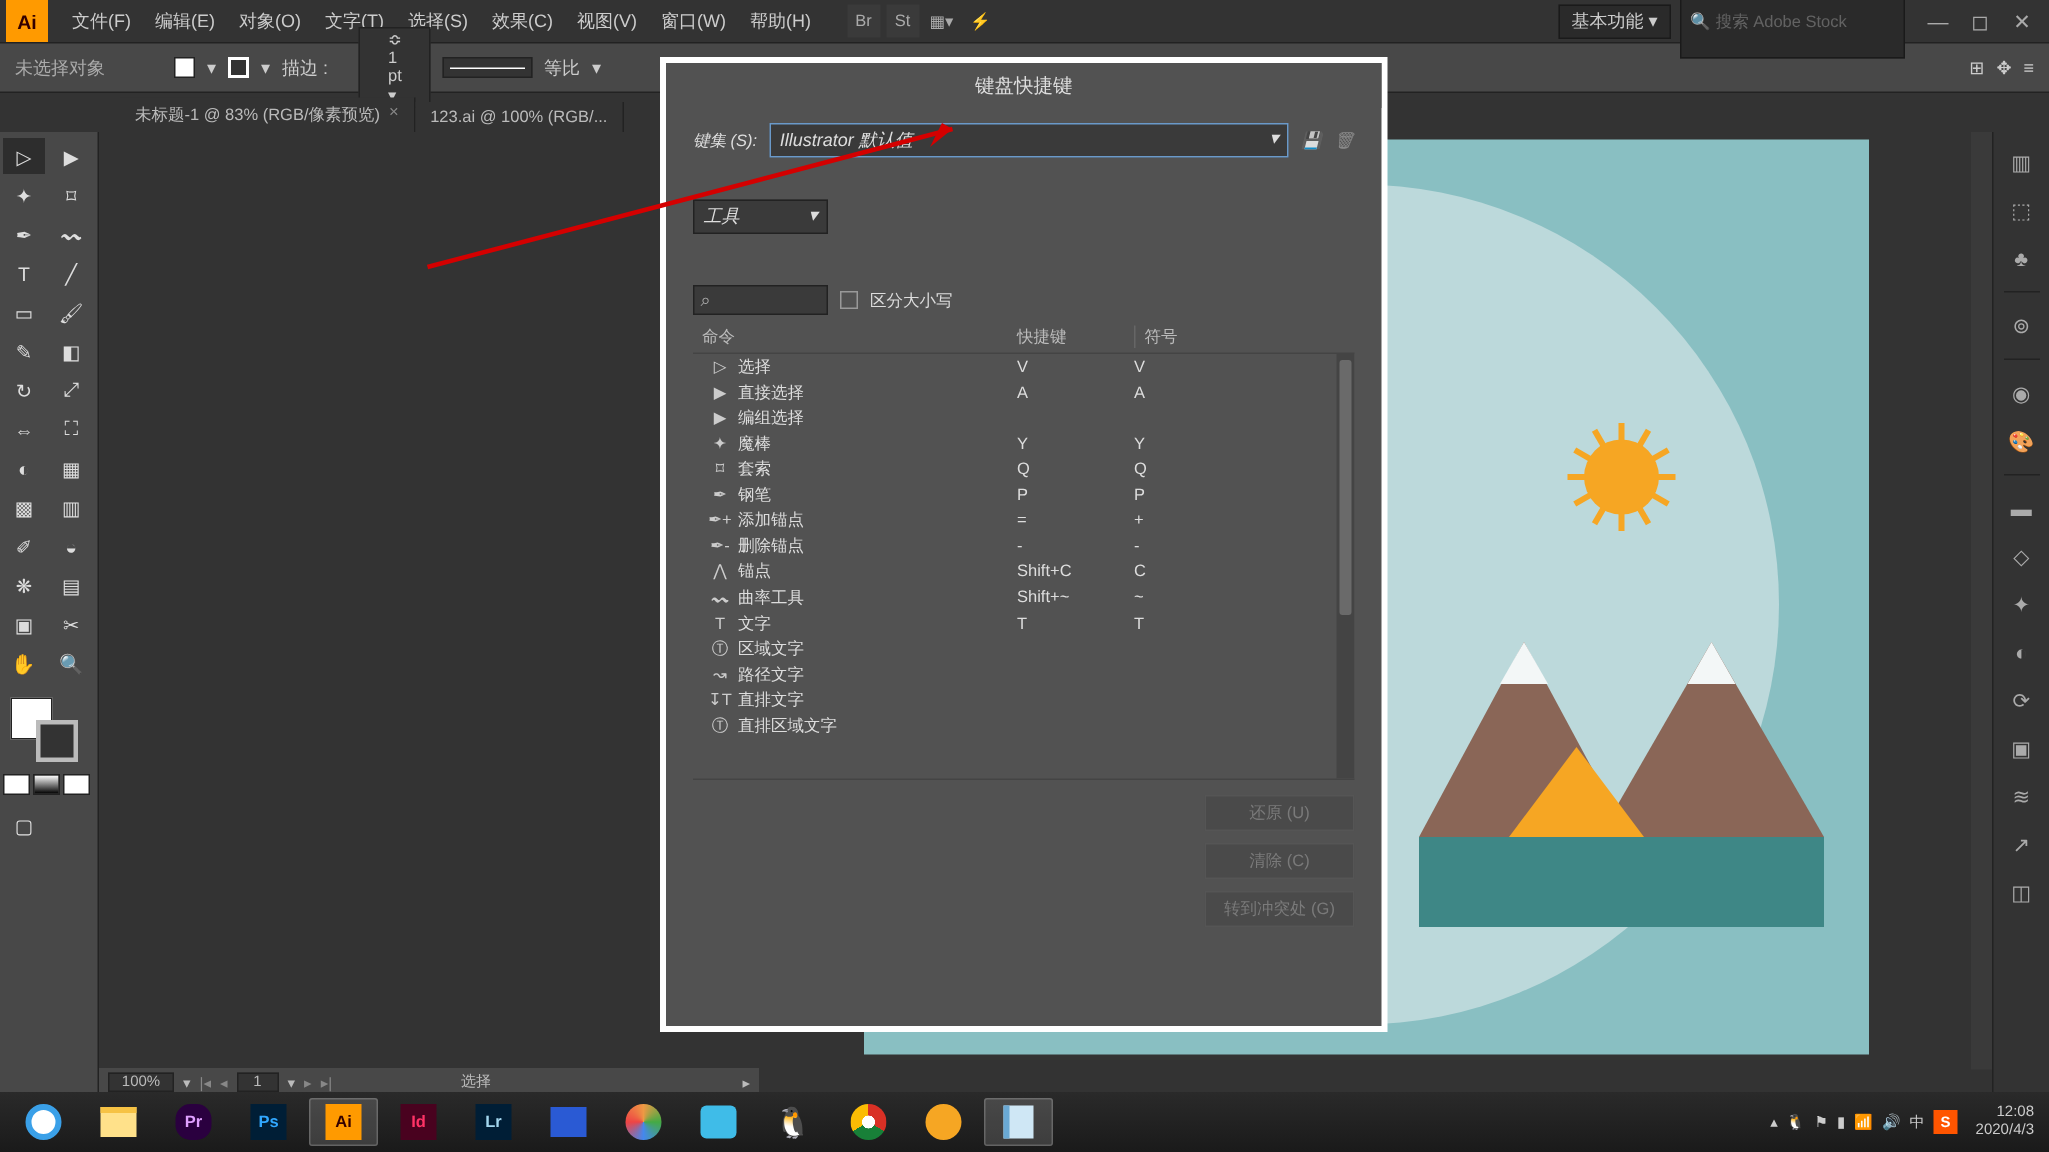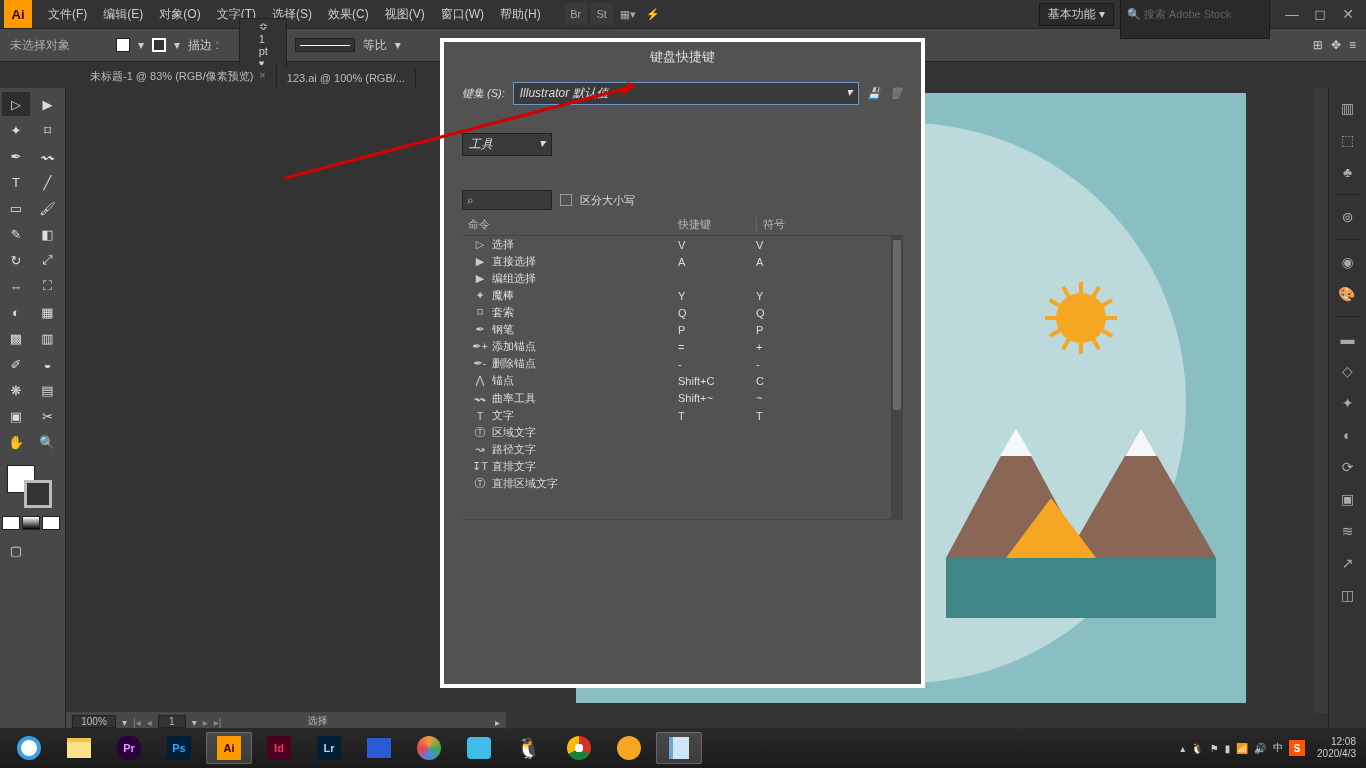--- a/index.html
+++ b/index.html
@@ -372,20 +372,25 @@
             </div>
             <div class="grid-row">
               <span class="tool-ico">Ⓣ</span>
               <span class="cmd-name">直排区域文字</span>
               <span class="sc"></span>
               <span class="sym"></span>
             </div>
           </div>
         <div class="grid-scroll"></div>
       </div>
+      <div class="side-btns">
+        <div class="ghost-btn">还原 (U)</div>
+        <div class="ghost-btn">清除 (C)</div>
+        <div class="ghost-btn">转到冲突处 (G)</div>
+      </div>
     </div>
   </div>
 </div>
 
 <svg class="arrow-annot" viewBox="0 0 390 130">
   <line x1="5" y1="100" x2="355" y2="8" stroke="#d40000" stroke-width="3"></line>
   <polygon points="355,8 340,20 348,4" fill="#d40000"></polygon>
 </svg>
 
 <div class="taskbar">

